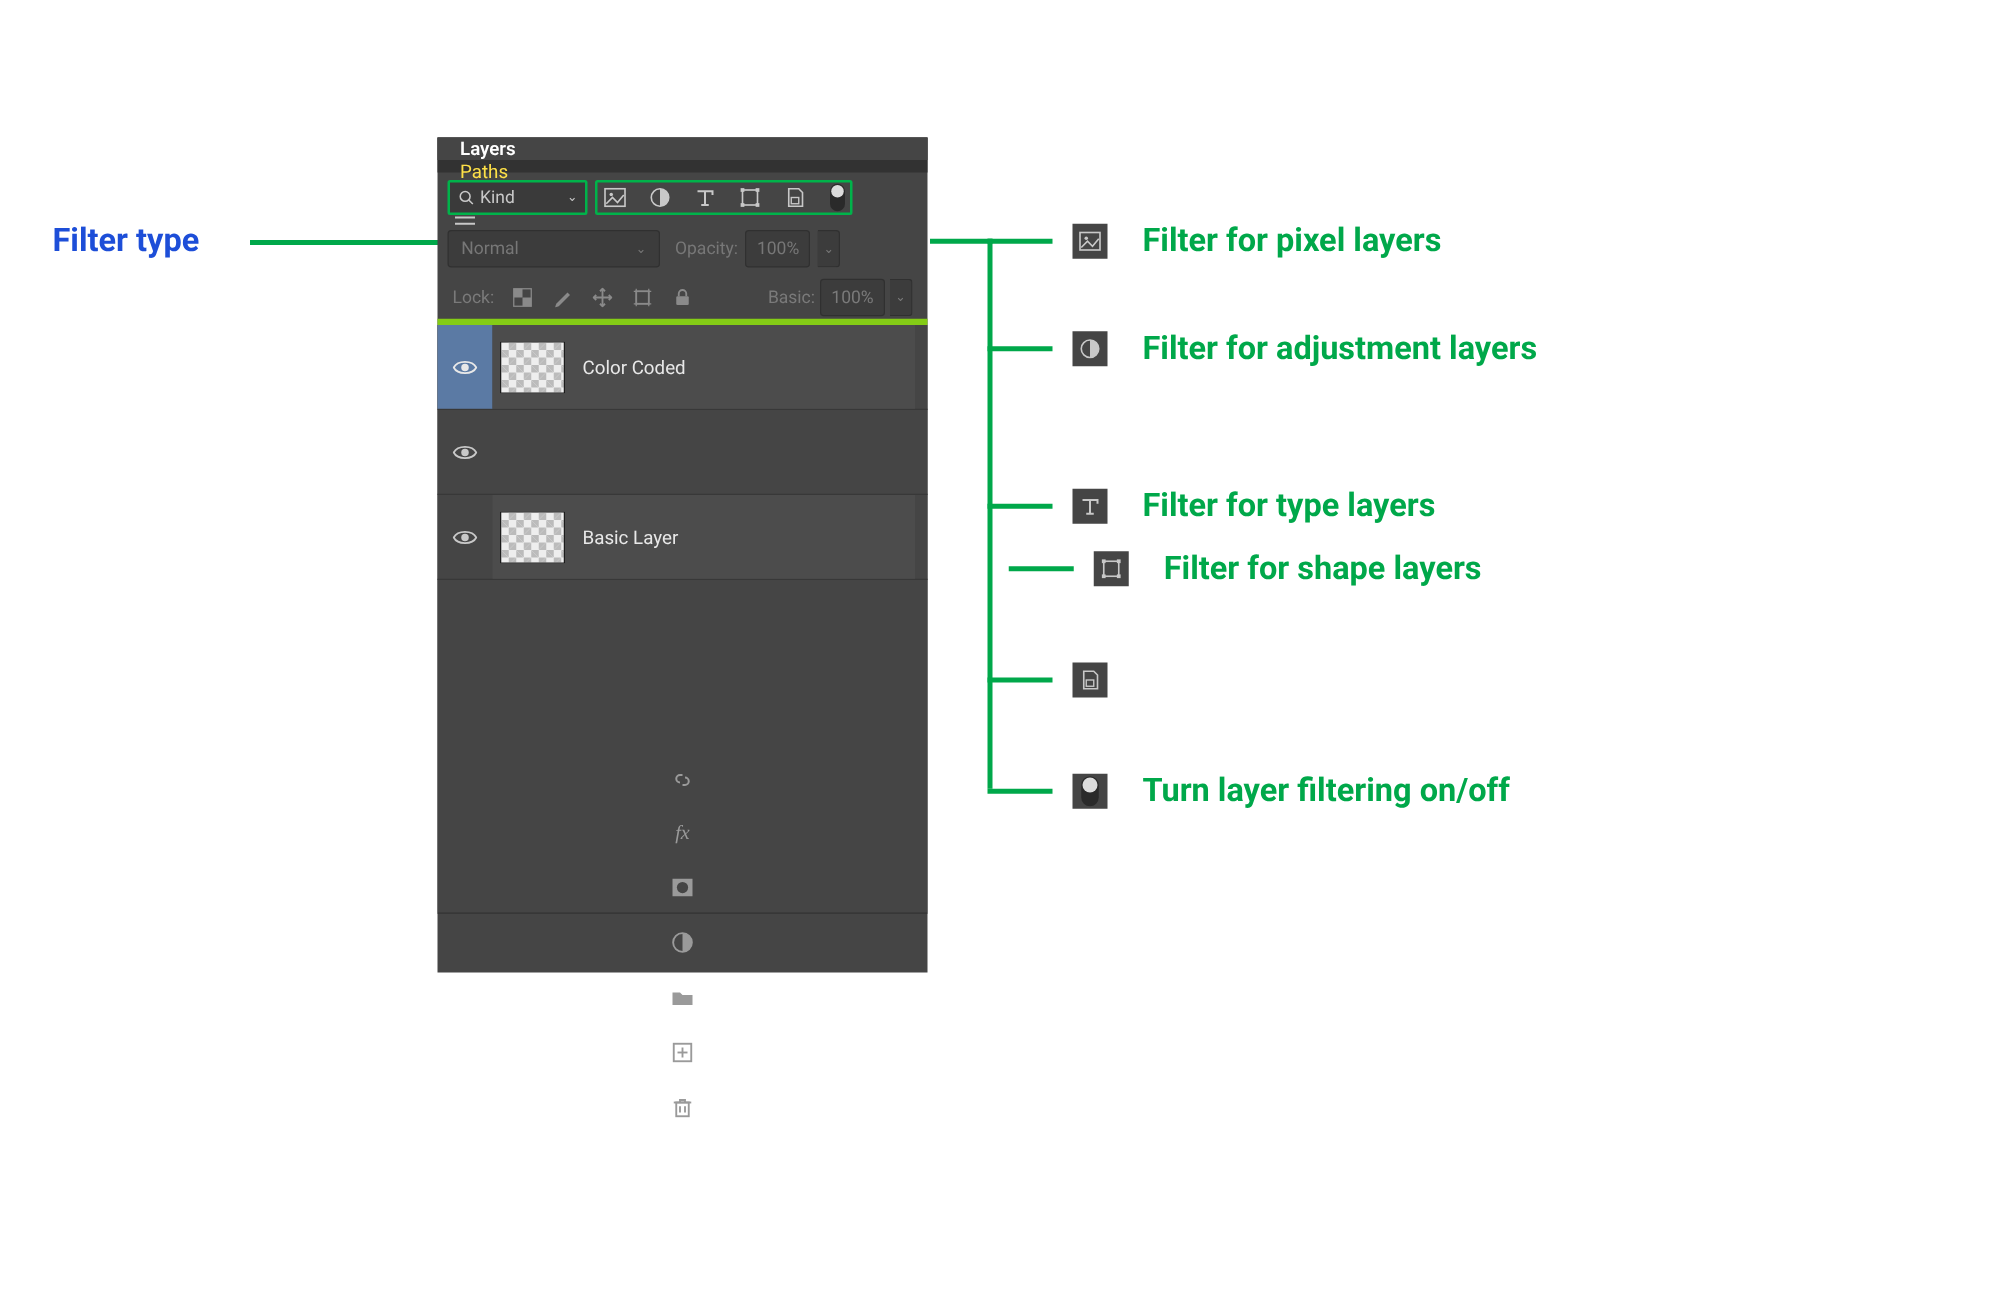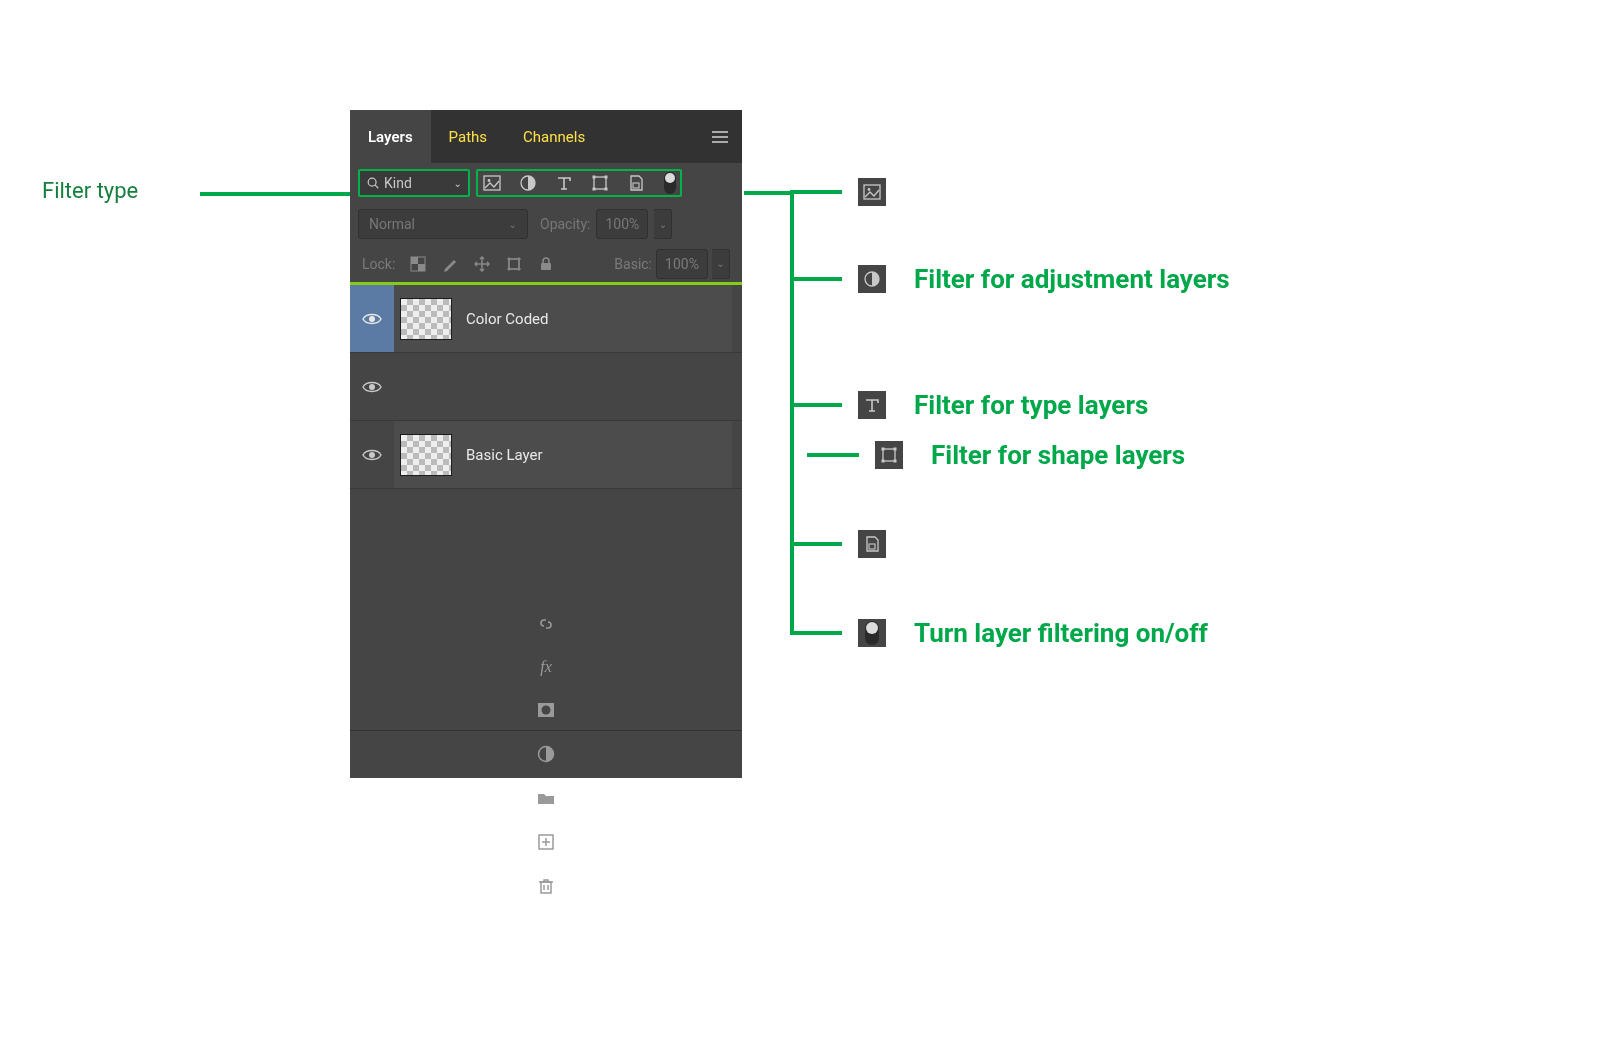--- a/index.html
+++ b/index.html
@@ -19,22 +19,23 @@
     background: #454545;
     display: flex;
     flex-direction: column;
     color: #c9c9c9;
     font-size: 15px;
   }
   
   .tab-row {
     display: flex;
     align-items: stretch;
-    height: 53px;
+    height: 28px;
     background: #323232;
+    flex-direction: column;
   }
   .tab {
     padding: 0 18px;
     display: flex;
     align-items: center;
     color: #fde047;
     font-size: 15px;
     cursor: pointer;
   }
   .tab.active {
@@ -163,21 +164,21 @@
   }
 
   
   .lock-row {
     display: flex;
     align-items: center;
     height: 40px;
     padding: 0 12px;
     gap: 14px;
     color: #7a7a7a;
-    border-bottom: 3px solid #84cc16;
+    border-bottom: 5px solid #84cc16;
   }
   .lock-row .label { font-size: 14px; }
   .lock-row .li {
     width: 18px; height: 18px;
     display: flex; align-items: center; justify-content: center;
     cursor: pointer;
   }
   .lock-row .li svg { width: 16px; height: 16px; }
   .lock-row .fill-group {
     margin-left: auto;
@@ -277,23 +278,23 @@
     cursor: pointer;
   }
   .bottom-bar .bi svg { width: 20px; height: 20px; }
   .bi.fx { font-style: italic; font-size: 16px; color: #9a9a9a; font-family: Georgia, serif; }
 
   
   .ann-left {
     position: absolute;
     left: 42px;
     top: 178px;
-    color: #15803d;
-    font-size: 22px;
-    font-weight: 400;
+    color: #1d4ed8;
+    font-size: 26px;
+    font-weight: 700;
   }
   .ann-line-left {
     position: absolute;
     left: 200px;
     top: 192px;
     width: 155px;
     height: 4px;
     background: #00a84a;
   }
   .ann-vert {
@@ -570,20 +571,21 @@
 
 <div class="legend-row" style="left:790px; top:178px;">
   <div class="legend-line" style="width:52px;"></div>
   <div class="legend-icon">
     <svg viewBox="0 0 18 18">
         <rect x="1" y="2" width="16" height="14" fill="none" stroke="#c8c8c8" stroke-width="1.3"></rect>
         <circle cx="6" cy="6.5" r="1.4" fill="#c8c8c8"></circle>
         <polyline points="2,14 7,9 11,13 16,7" fill="none" stroke="#c8c8c8" stroke-width="1.3"></polyline>
       </svg>
   </div>
+  <span class="legend-label">Filter for pixel layers</span>
 </div>
 
 <div class="legend-row" style="left:790px; top:264px;">
   <div class="legend-line" style="width:52px;"></div>
   <div class="legend-icon">
     <svg viewBox="0 0 18 18">
         <circle cx="9" cy="9" r="7" fill="none" stroke="#c8c8c8" stroke-width="1.3"></circle>
         <path d="M9 2 A7 7 0 0 1 9 16 Z" fill="#c8c8c8"></path>
       </svg>
   </div>

